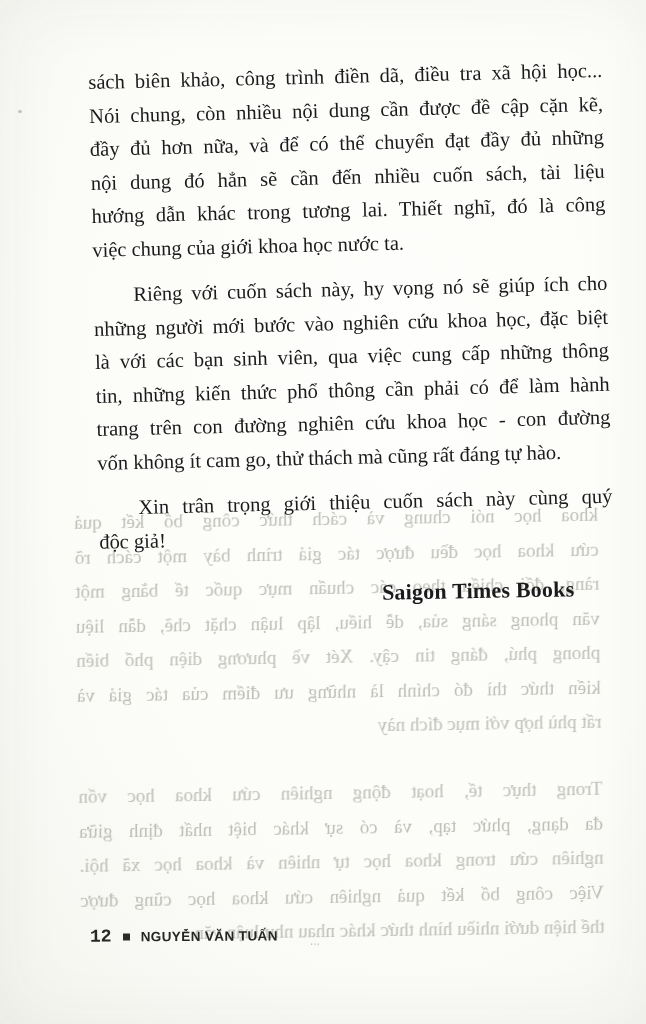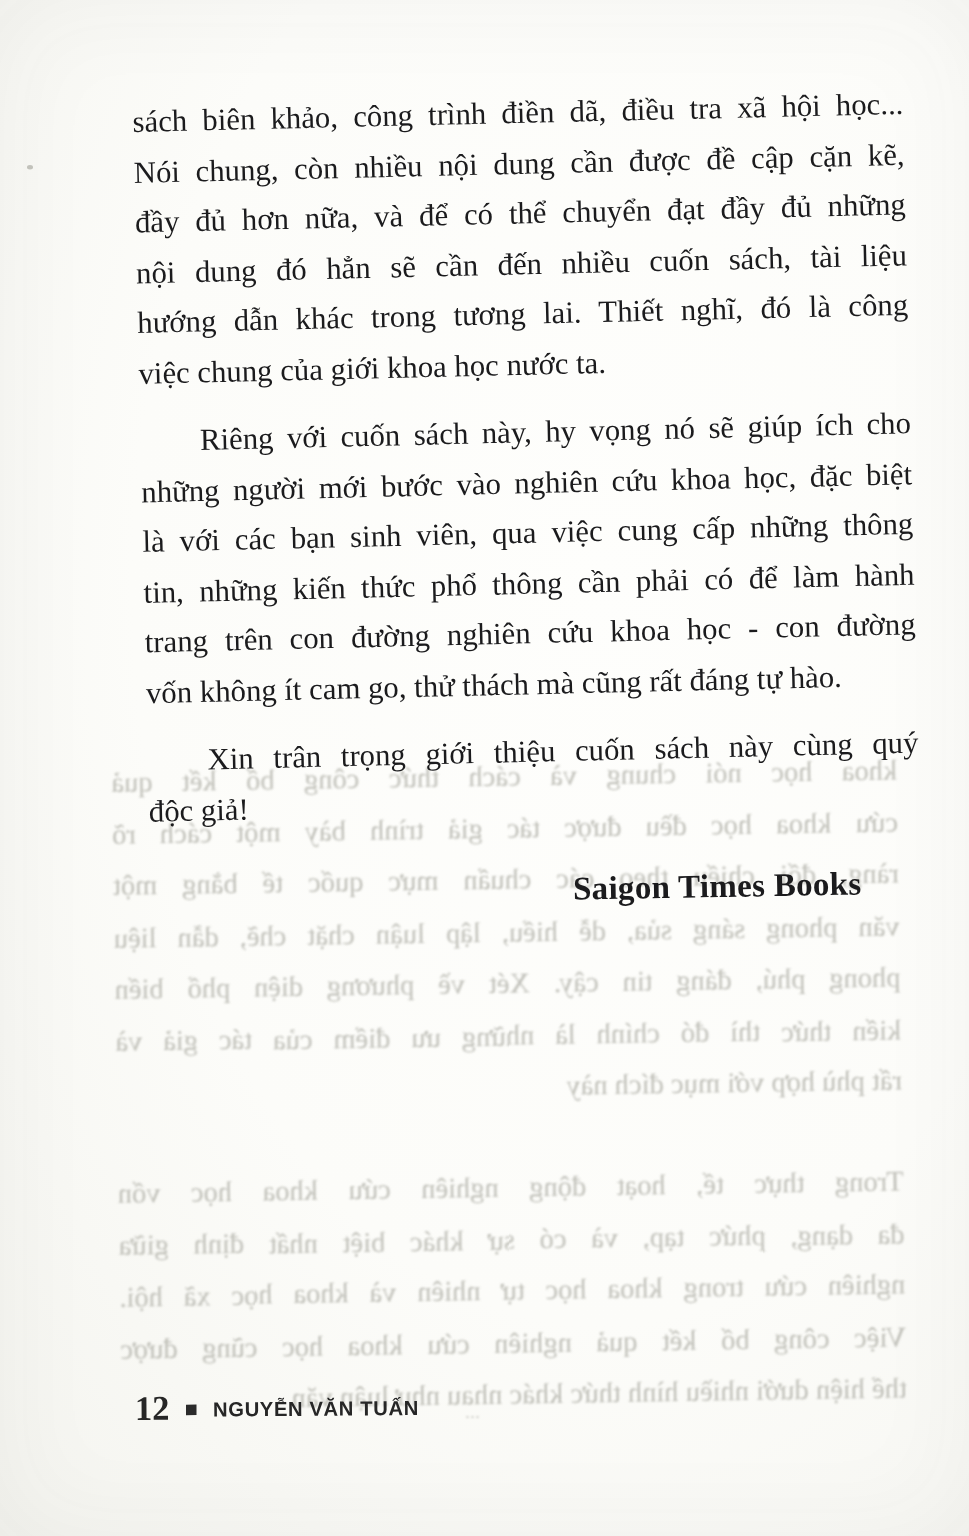--- a/index.html
+++ b/index.html
@@ -75,23 +75,23 @@
     left: 90px;
     top: 926px;
     z-index: 3;
     display: flex;
     align-items: center;
     gap: 11px;
     transform: rotate(-0.4deg);
     color: #262626;
   }
   .pnum {
-    font-family: Liberation Serif, serif;
+    font-family: Liberation Mono, monospace;
     font-weight: bold;
-    font-size: 23px;
+    font-size: 18px;
   }
   .sq {
     width: 7px; height: 7px;
     background: #2b2b2b;
     display: inline-block;
   }
   .author {
     font-family: "Liberation Sans", sans-serif;
     font-weight: bold;
     font-size: 13.5px;

